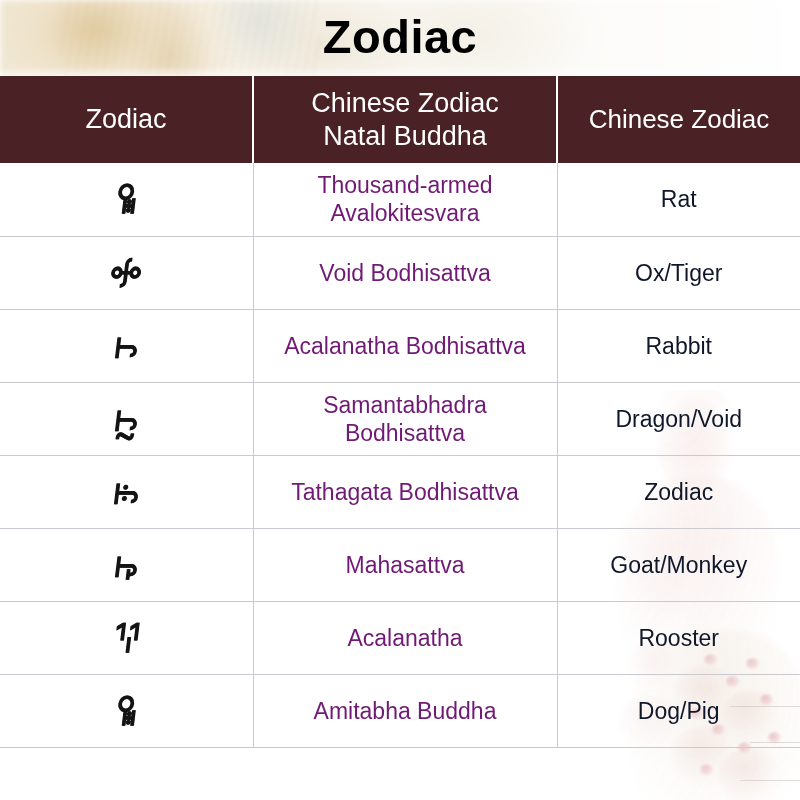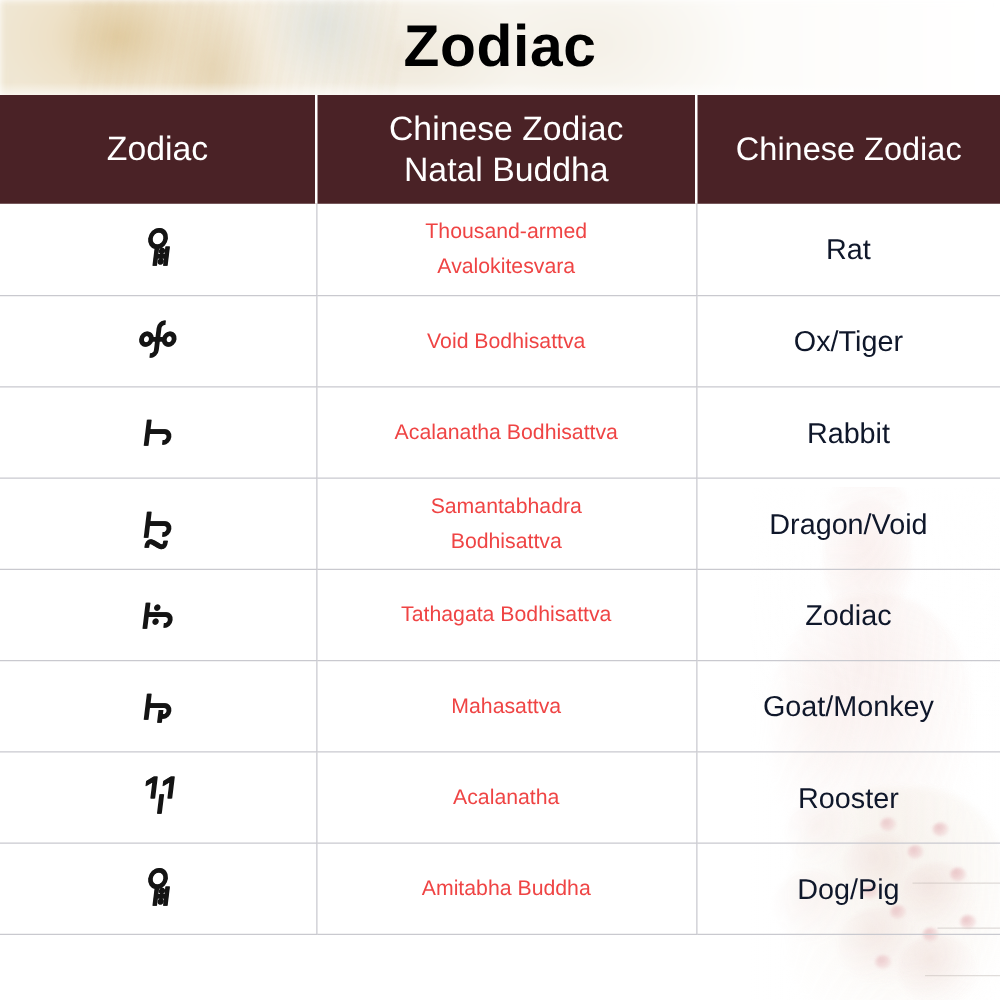--- a/index.html
+++ b/index.html
@@ -207,23 +207,23 @@
   .glyph {
     display: inline-block;
     font-family: "DejaVu Sans", sans-serif;
     font-size: 34px;
     font-weight: bold;
     color: #141414;
     transform: skewX(-7deg) scale(1.05, 1.15);
     text-shadow: 0.5px 0 0 #141414;
   }
   .cell-buddha {
-    font-size: 17px;
+    font-size: 23px;
     line-height: 28px;
-    color: #ef4444;
+    color: #701a75;
   }
   .cell-zodiac {
     font-size: 23px;
     line-height: 28px;
     color: #0f172a;
   }
 </style>
 </head>
 <body>
 

